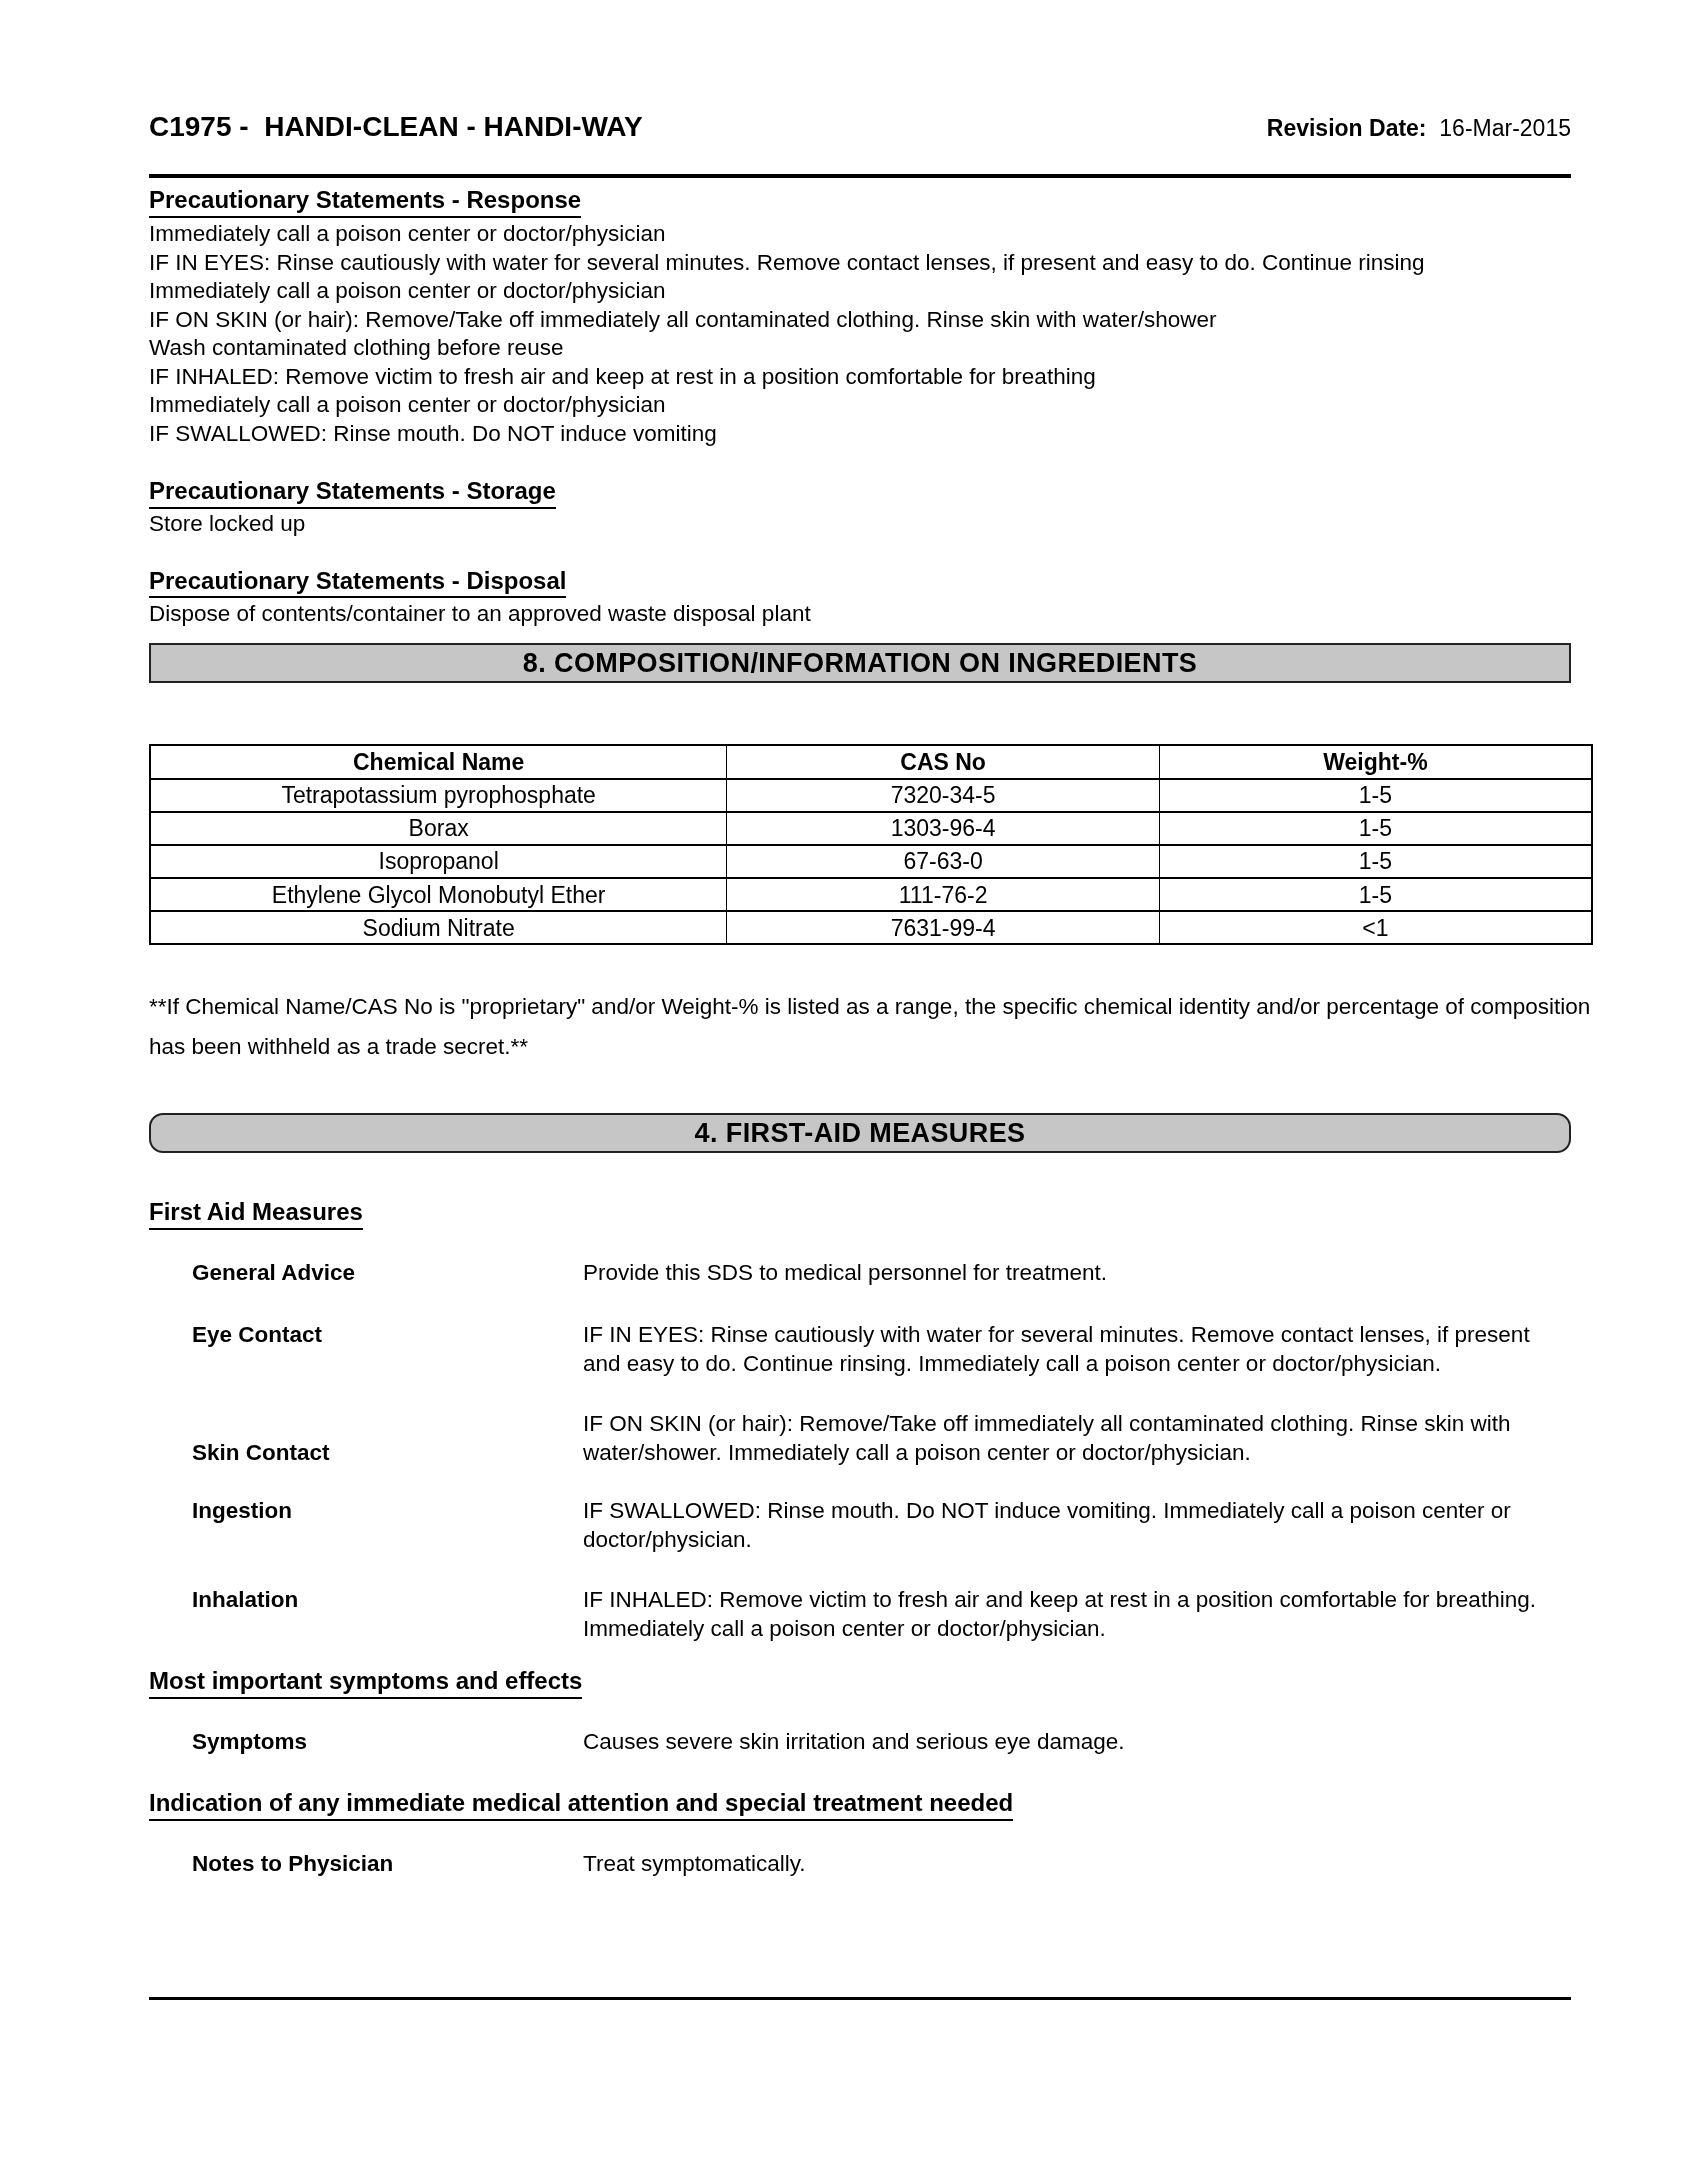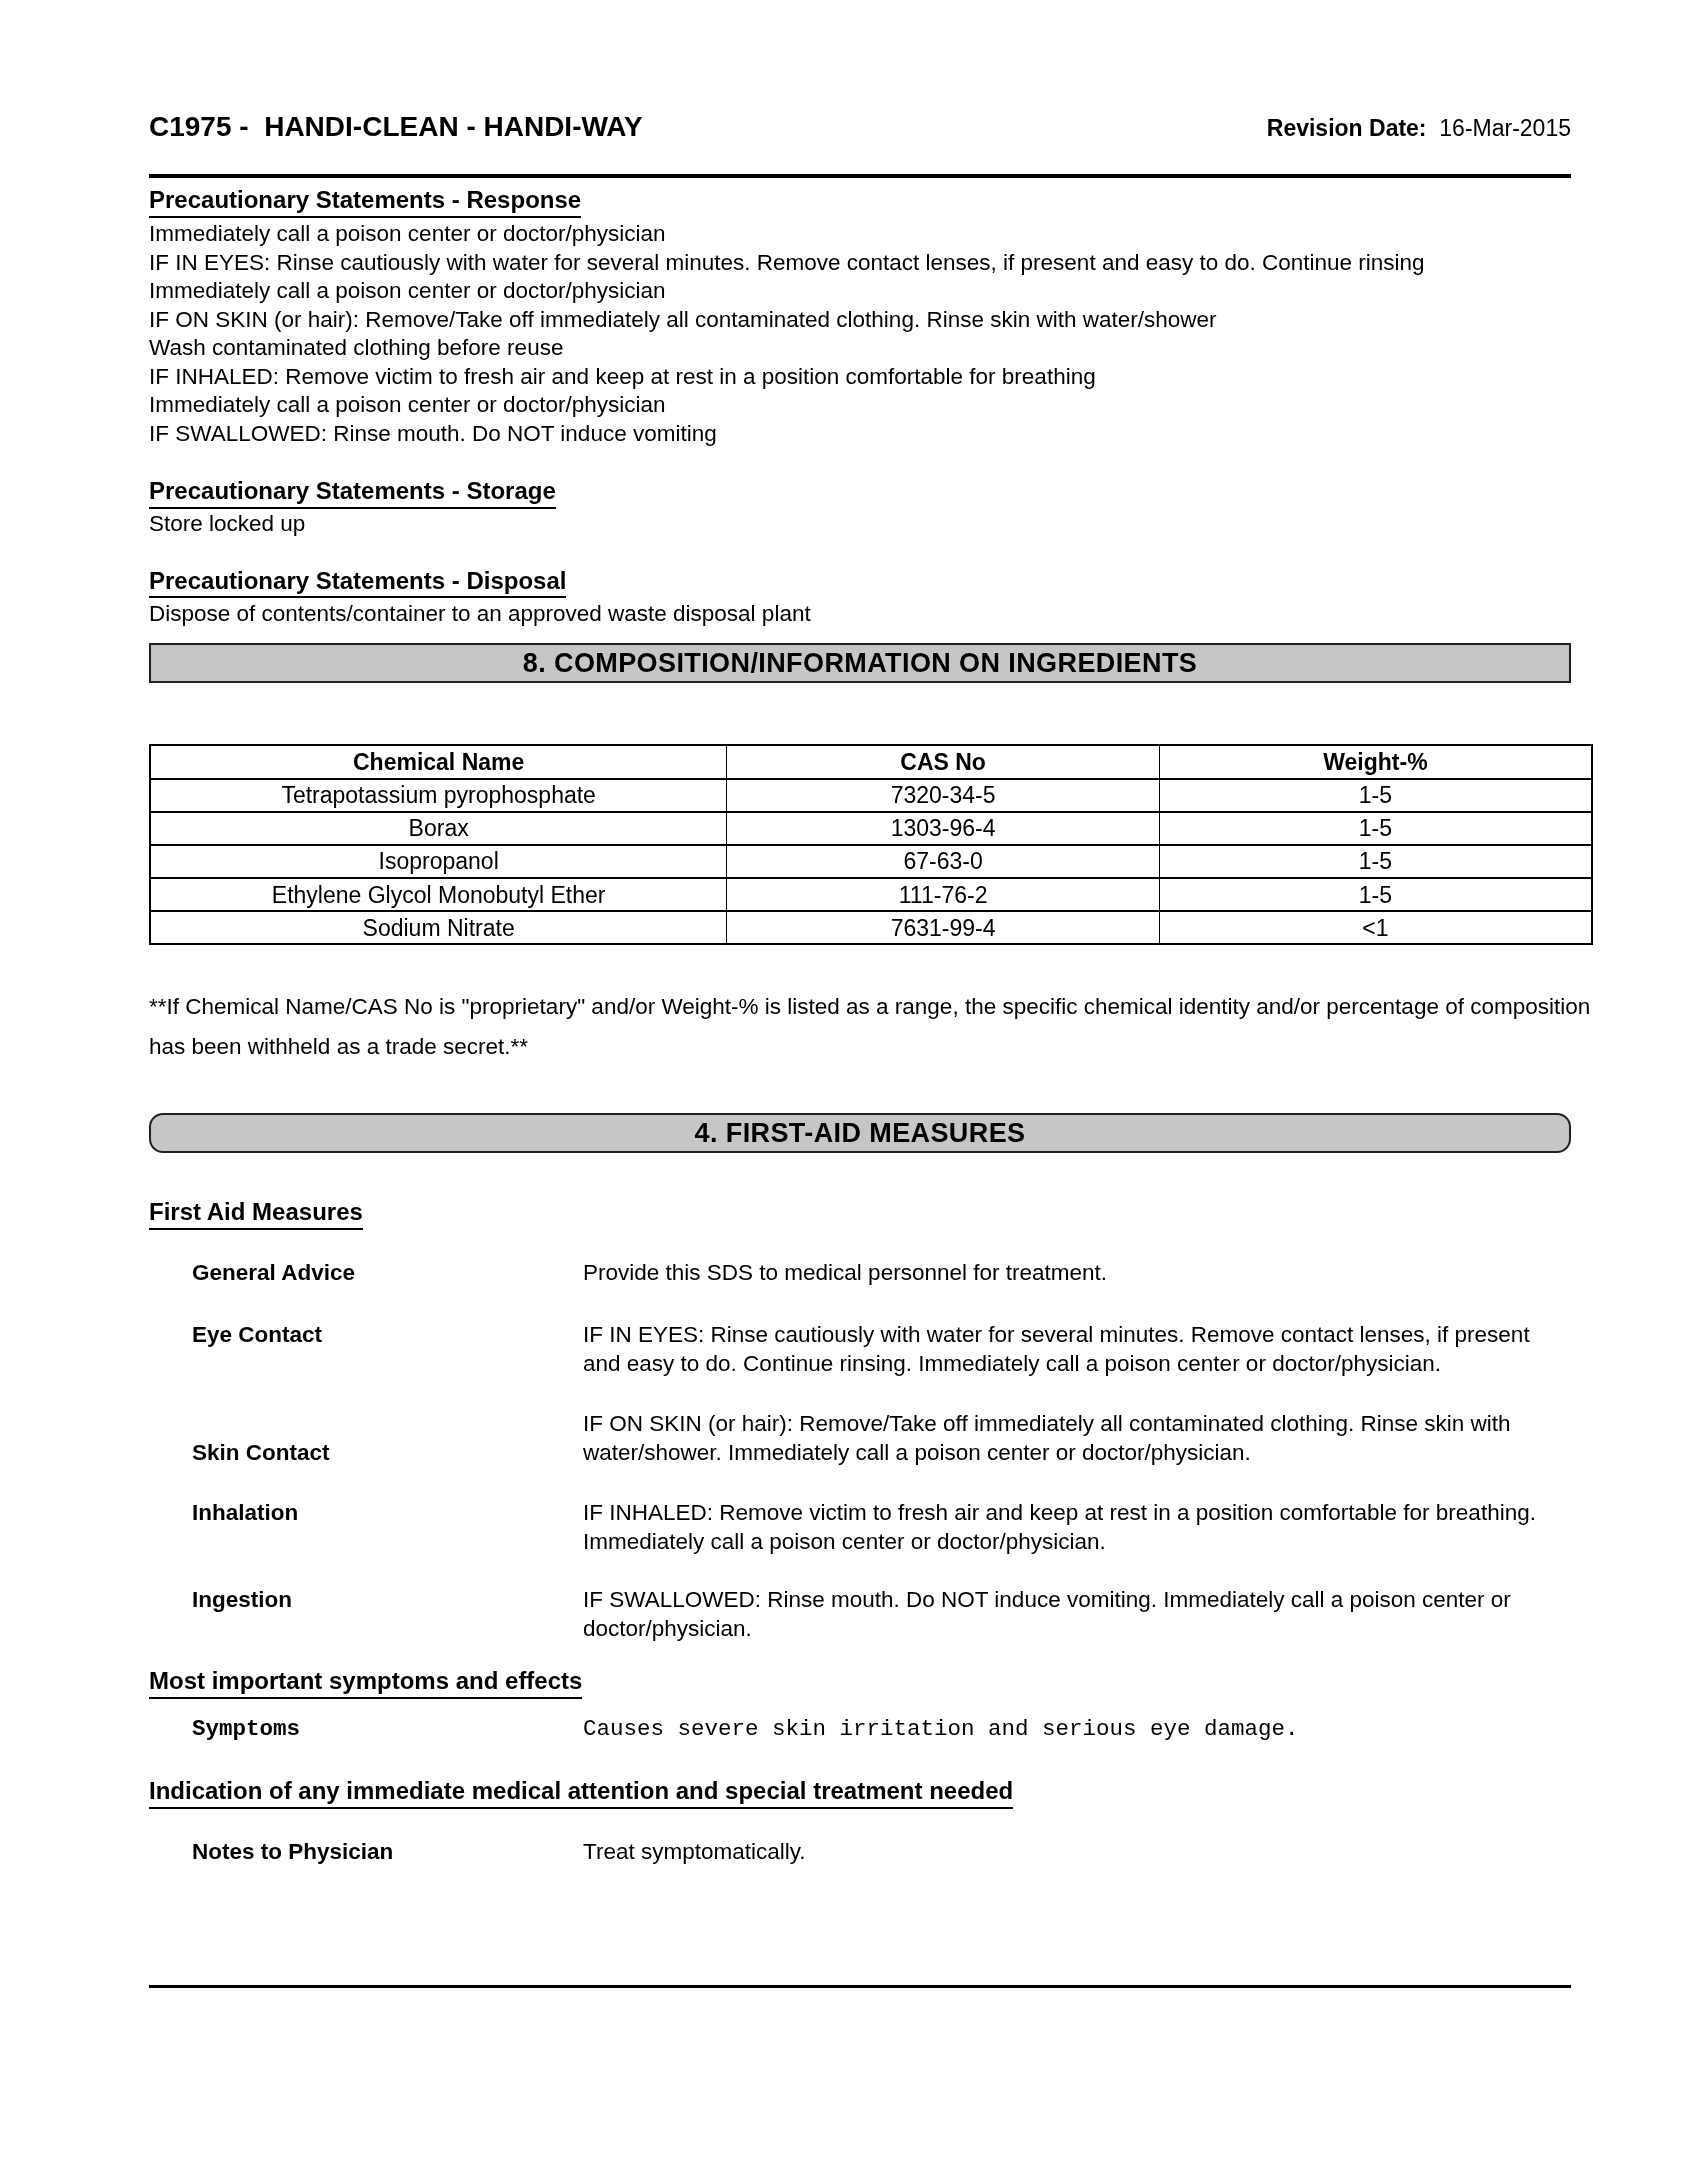--- a/index.html
+++ b/index.html
@@ -111,21 +111,21 @@
     width: 391px;
     flex-shrink: 0;
     font-weight: bold;
   }
   .fa-item .fa-text { width: 994px; }
   .mt-ga   { margin-top: 28px; }
   .mt-eye  { margin-top: 33px; }
   .mt-skin { margin-top: 31px; align-items: flex-end; }
   .mt-inh  { margin-top: 31px; }
   .mt-ing  { margin-top: 29px; }
-  .mt-symp { margin-top: 16px; font-family: Liberation Mono, monospace; }
+  .mt-symp { margin-top: 28px; }
   .mt-note { margin-top: 28px; }
 
   
   .footer-rule { margin-top: 119px; height: 3.5px; background: #000; }
   .page-label {
     margin-top: 42px;
     text-align: center;
     font-size: 24px;
     font-weight: bold;
     white-space: pre;
@@ -218,28 +218,28 @@
     <div class="fa-text">Provide this SDS to medical personnel for treatment.</div>
   </div>
   <div class="fa-item mt-eye">
     <div class="fa-label">Eye Contact</div>
     <div class="fa-text">IF IN EYES: Rinse cautiously with water for several minutes. Remove contact lenses, if present and easy to do. Continue rinsing. Immediately call a poison center or doctor/physician.</div>
   </div>
   <div class="fa-item mt-skin">
     <div class="fa-label">Skin Contact</div>
     <div class="fa-text">IF ON SKIN (or hair): Remove/Take off immediately all contaminated clothing. Rinse skin with water/shower. Immediately call a poison center or doctor/physician.</div>
   </div>
+  <div class="fa-item mt-ing">
+    <div class="fa-label">Ingestion</div>
+    <div class="fa-text">IF SWALLOWED: Rinse mouth. Do NOT induce vomiting. Immediately call a poison center or doctor/physician.</div>
+  </div>
   <div class="fa-item mt-inh">
     <div class="fa-label">Inhalation</div>
     <div class="fa-text">IF INHALED: Remove victim to fresh air and keep at rest in a position comfortable for breathing. Immediately call a poison center or doctor/physician.</div>
   </div>
-  <div class="fa-item mt-ing">
-    <div class="fa-label">Ingestion</div>
-    <div class="fa-text">IF SWALLOWED: Rinse mouth. Do NOT induce vomiting. Immediately call a poison center or doctor/physician.</div>
-  </div>
 
   <div class="heading-wrap mt-symp-head">
     <span class="block-heading">Most important symptoms and effects</span>
   </div>
   <div class="fa-item mt-symp">
     <div class="fa-label">Symptoms</div>
     <div class="fa-text">Causes severe skin irritation and serious eye damage.</div>
   </div>
 
   <div class="heading-wrap mt-ind-head">

